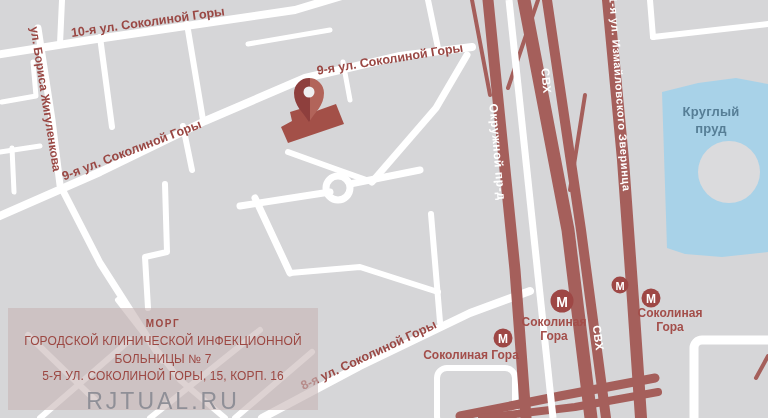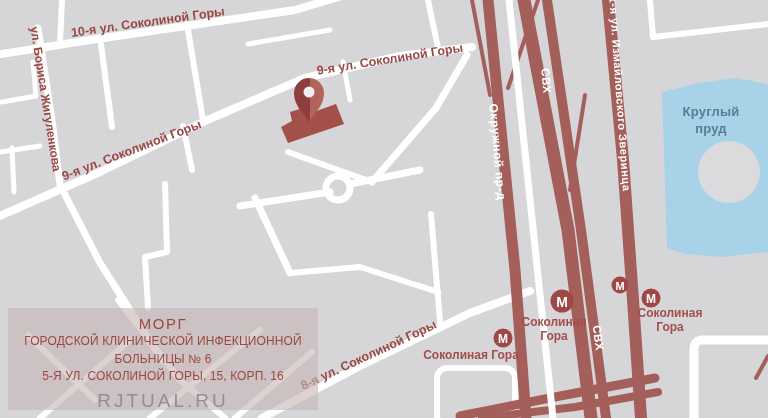--- a/index.html
+++ b/index.html
@@ -33,24 +33,24 @@
     display:flex;align-items:center;justify-content:center;
     font-weight:bold;
     transform:translate(-50%,-50%);
   }
   .info-box{
     position:absolute;left:8px;top:308px;width:310px;height:102px;
     background:rgba(200,182,182,0.62);
     text-align:center;color:#9c4843;
     padding-top:7px;box-sizing:border-box;
   }
-  .ib-title{font-size:15px;font-weight:normal;letter-spacing:1.5px;line-height:18px;}
+  .ib-title{font-size:10px;font-weight:bold;letter-spacing:1.5px;line-height:18px;}
   .ib-line{font-size:12px;font-weight:normal;line-height:17.5px;letter-spacing:0.1px;text-align:center;}
   .ib-watermark{
-    font-size:19px;color:#8f8f97;letter-spacing:3px;
+    font-size:23px;color:#8f8f97;letter-spacing:3px;
     margin-top:4px;line-height:22px;font-weight:400;
   }
 </style>
 </head>
 <body>
 
 <div class="map">
 
   <svg width="768" height="418" viewBox="0 0 768 418">
     <defs>
@@ -145,18 +145,18 @@
   <div class="metro-icon" style="left:620px;top:285px;width:17px;height:17px;font-size:11px;">М</div>
   <div class="metro-icon" style="left:651px;top:298px;width:19px;height:19px;font-size:12px;">М</div>
 
   <div class="lbl metro-lbl" style="left:471px;top:356px;font-size:12px;transform:translate(-50%,-50%);">Соколиная Гора</div>
   <div class="lbl metro-lbl wrap" style="left:554px;top:330px;font-size:12px;transform:translate(-50%,-50%);">Соколиная Гора</div>
   <div class="lbl metro-lbl wrap" style="left:670px;top:321px;font-size:12px;transform:translate(-50%,-50%);">Соколиная Гора</div>
 
   <div class="info-box">
     <div class="ib-title">МОРГ</div>
     <div class="ib-line">ГОРОДСКОЙ КЛИНИЧЕСКОЙ ИНФЕКЦИОННОЙ</div>
-    <div class="ib-line">БОЛЬНИЦЫ № 6</div>
+    <div class="ib-line">БОЛЬНИЦЫ № 7</div>
     <div class="ib-line">5-Я УЛ. СОКОЛИНОЙ ГОРЫ, 15, КОРП. 16</div>
     <div class="ib-watermark">RJTUAL.RU</div>
   </div>
 
 </div>
 
 </body></html>

